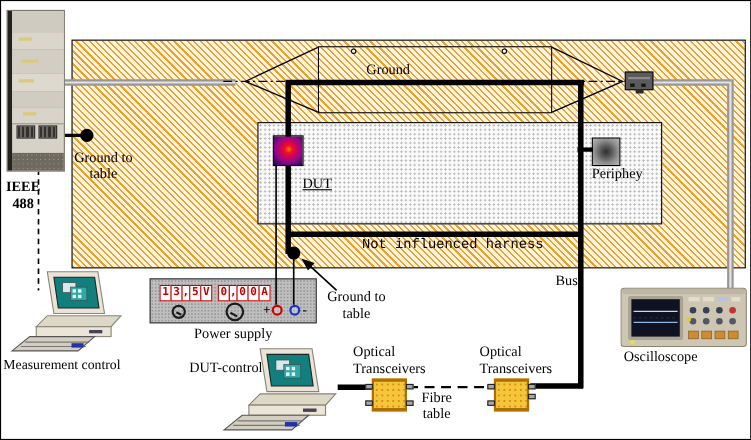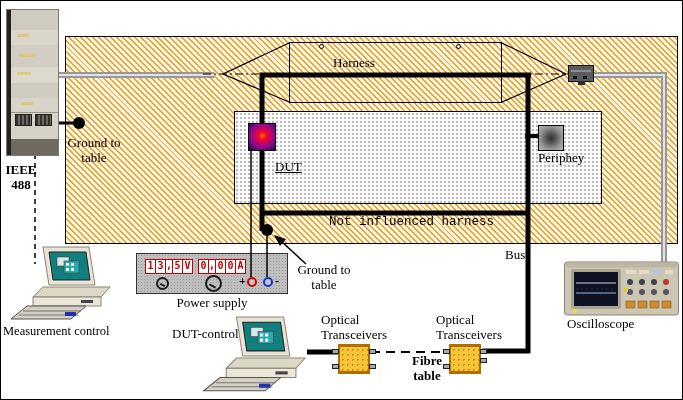--- a/index.html
+++ b/index.html
@@ -224,21 +224,21 @@
     <circle cx="90" cy="33" r="3" fill="#556"></circle>
       <circle cx="102" cy="33" r="3" fill="#556"></circle>
     <rect x="60" y="29" width="4" height="4" fill="#d9cf35"></rect>
     <rect x="62" y="42" width="9" height="7" fill="#d08b2f" stroke="#7a5a20" stroke-width="0.6"></rect>
     <rect x="74" y="42" width="9" height="7" fill="#d08b2f" stroke="#7a5a20" stroke-width="0.6"></rect>
     <rect x="86" y="42" width="9" height="7" fill="#d08b2f" stroke="#7a5a20" stroke-width="0.6"></rect>
     <rect x="98" y="42" width="9" height="7" fill="#d08b2f" stroke="#7a5a20" stroke-width="0.6"></rect>
     <circle cx="11" cy="52" r="2" fill="#e8e23a"></circle>
   </svg>
 
-  <div class="abs lbl" style="left:332px;top:55px;">Harness</div>
+  <div class="abs lbl" style="left:332px;top:55px;">Ground</div>
   <div class="abs lbl" style="left:328px;top:214px;font-size:12.5px;font-family:Liberation Mono, monospace;">Not influenced harness</div>
   <div class="abs lbl" style="left:274px;top:159px;text-decoration:underline;">DUT</div>
   <div class="abs lbl" style="left:537px;top:150px;">Periphey</div>
   <div class="abs lbl" style="left:504px;top:247px;">Bus</div>
   <div class="abs lbl c" style="left:2px;top:162px;width:36px;font-weight:bold;">
     <div>IEEE</div>
     <div>488</div>
   </div>
   <div class="abs lbl c" style="left:64px;top:135px;width:58px;">
     <div>Ground to</div>
@@ -252,19 +252,19 @@
   <div class="abs lbl c" style="left:150px;top:295px;width:122px;">Power supply</div>
   <div class="abs lbl" style="left:171px;top:326px;">DUT-control</div>
   <div class="abs lbl" style="left:320px;top:312px;">
     <div>Optical</div>
     <div>Transceivers</div>
   </div>
   <div class="abs lbl" style="left:435px;top:312px;">
     <div>Optical</div>
     <div>Transceivers</div>
   </div>
-  <div class="abs lbl c" style="left:404px;top:353px;width:44px;font-weight:bold;">
+  <div class="abs lbl c" style="left:374px;top:353px;width:44px;">
     <div>Fibre</div>
     <div>table</div>
   </div>
   <div class="abs lbl" style="left:566px;top:316px;">Oscilloscope</div>
 
 </div>
 
 </body></html>

